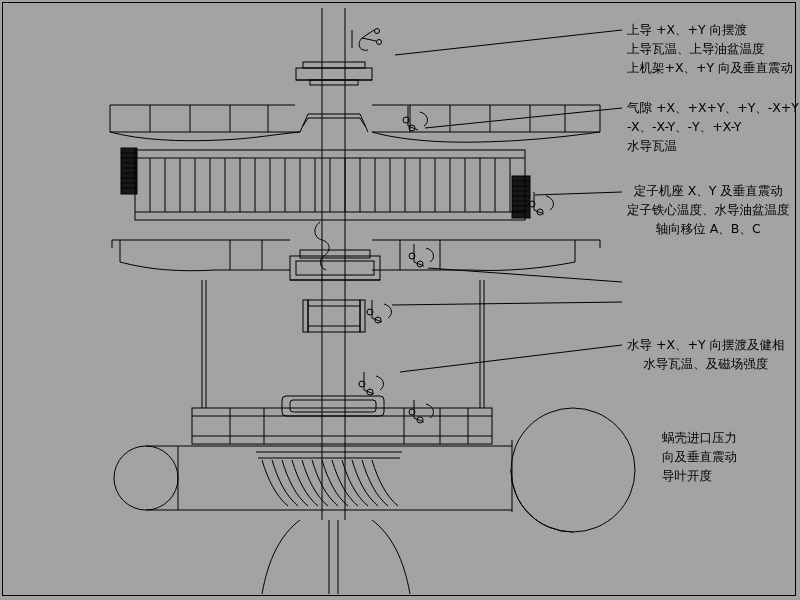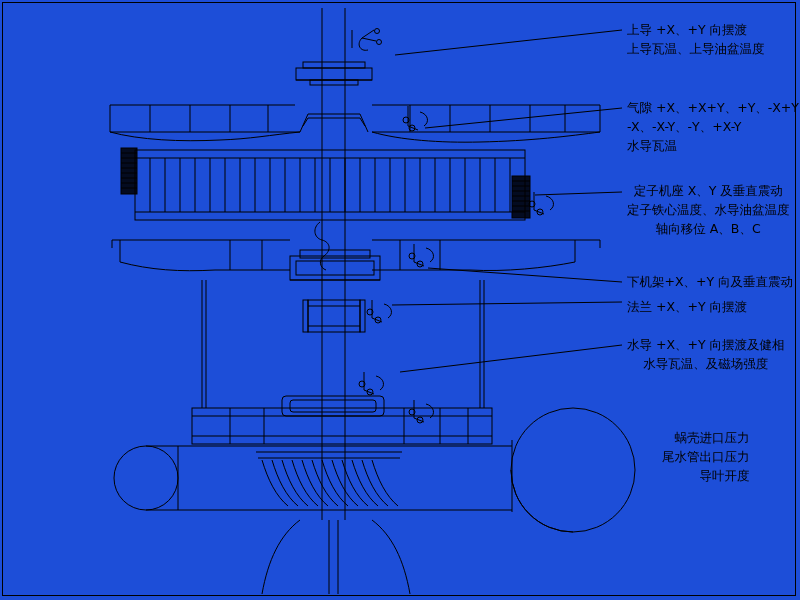--- a/index.html
+++ b/index.html
@@ -4,21 +4,21 @@
 <style>
   html, body {
     margin: 0;
     padding: 0;
     background: #ffffff;
   }
   #root {
     position: relative;
     width: 800px;
     height: 600px;
-    background: #1d4ed8;
+    background: #a3a3a3;
     font-family: "DejaVu Sans", "Liberation Sans", sans-serif;
     overflow: hidden;
   }
   #frame {
     position: absolute;
     left: 2px;
     top: 2px;
     width: 794px;
     height: 594px;
     border: 1px solid #000;
@@ -278,44 +278,40 @@
         <line x1="622" y1="302" x2="392" y2="305"></line>
         <line x1="622" y1="345" x2="400" y2="372"></line>
       </g>
 
     </g>
   </svg>
 
   <div class="ann" style="left:627px; top:20px;">
     <div>上导 +X、+Y 向摆渡</div>
     <div>上导瓦温、上导油盆温度</div>
+    <div>上机架+X、+Y 向及垂直震动</div>
   </div>
 
   <div class="ann" style="left:627px; top:98px;">
     <div>气隙 +X、+X+Y、+Y、-X+Y</div>
     <div>-X、-X-Y、-Y、+X-Y</div>
     <div>水导瓦温</div>
   </div>
 
   <div class="ann" style="left:627px; top:181px;text-align:center;">
     <div>定子机座 X、Y 及垂直震动</div>
     <div>定子铁心温度、水导油盆温度</div>
     <div>轴向移位 A、B、C</div>
   </div>
 
-  <div class="ann" style="left:627px; top:272px;">
-    <div>下机架+X、+Y 向及垂直震动</div>
-    <div style="height:6px;"></div>
-    <div>法兰 +X、+Y 向摆渡</div>
-  </div>
 
   <div class="ann" style="left:627px; top:335px;text-align:center;">
     <div>水导 +X、+Y 向摆渡及健相</div>
     <div>水导瓦温、及磁场强度</div>
   </div>
 
-  <div class="ann" style="left:662px; top:428px;text-align:right;">
+  <div class="ann" style="left:662px; top:428px;">
     <div>蜗壳进口压力</div>
-    <div>尾水管出口压力</div>
+    <div>向及垂直震动</div>
     <div>导叶开度</div>
   </div>
 
 </div>
 
 </body></html>

